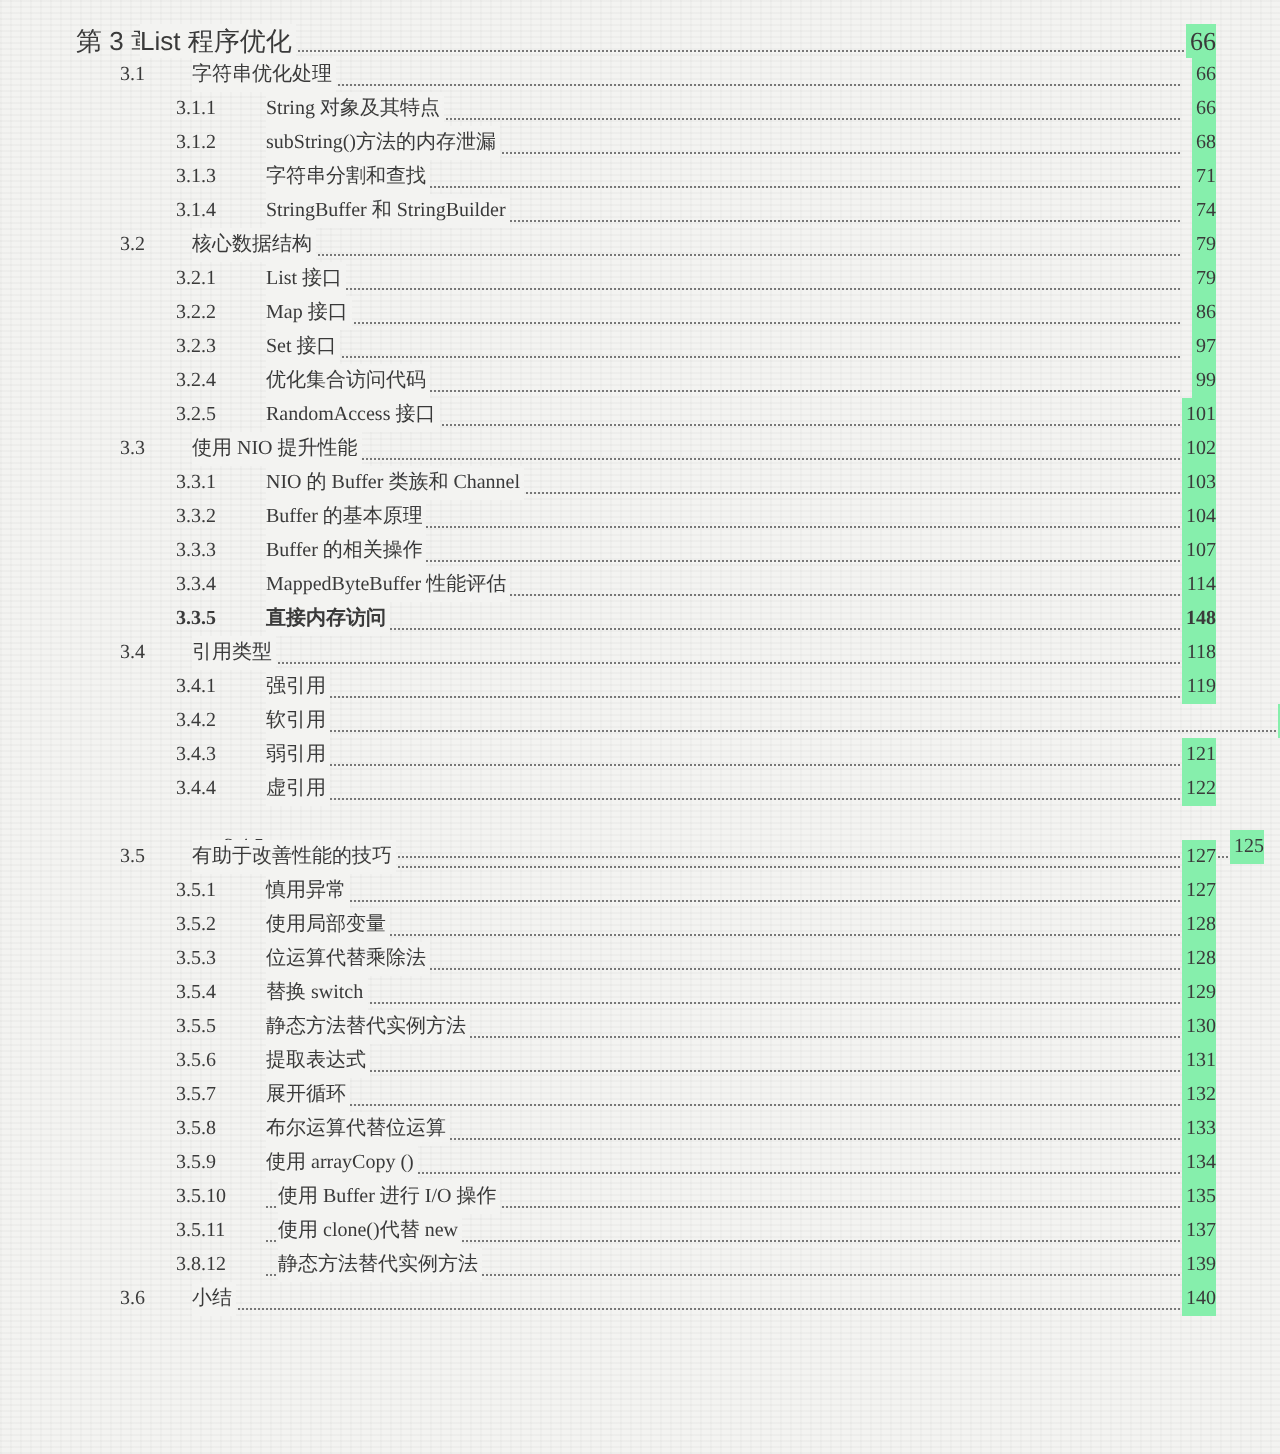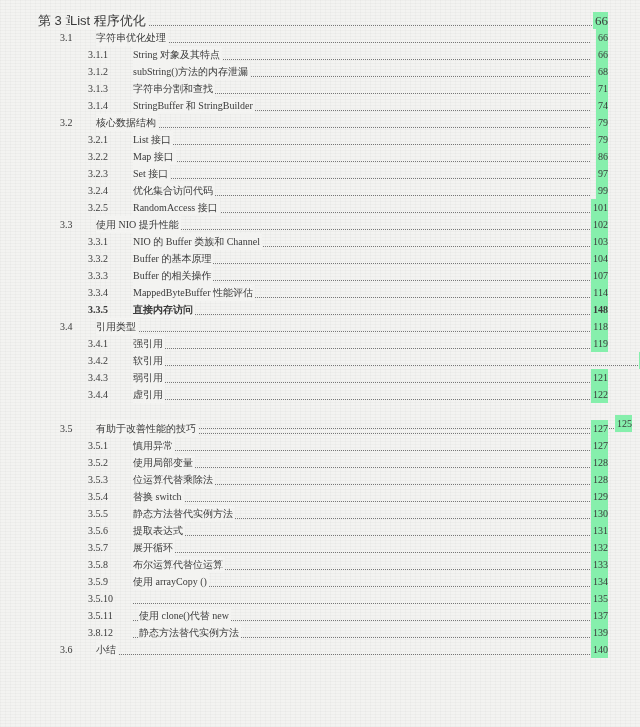--- a/index.html
+++ b/index.html
@@ -250,20 +250,21 @@
     </div>
     <div class="row subsection" style="top: 573.16px;">
       <span class="leader"></span>
       <span class="num">3.5.9</span>
       <span class="title">使用 arrayCopy ()</span>
       <span class="page">134</span>
     </div>
     <div class="row subsection wide" style="top: 590.18px;">
       <span class="leader"></span>
       <span class="num">3.5.10</span>
+      <span class="title">使用 Buffer 进行 I/O 操作</span>
       <span class="page">135</span>
     </div>
     <div class="row subsection wide" style="top: 607.2px;">
       <span class="leader"></span>
       <span class="num">3.5.11</span>
       <span class="title">使用 clone()代替 new</span>
       <span class="page">137</span>
     </div>
     <div class="row subsection wide" style="top: 624.22px;">
       <span class="leader"></span>

